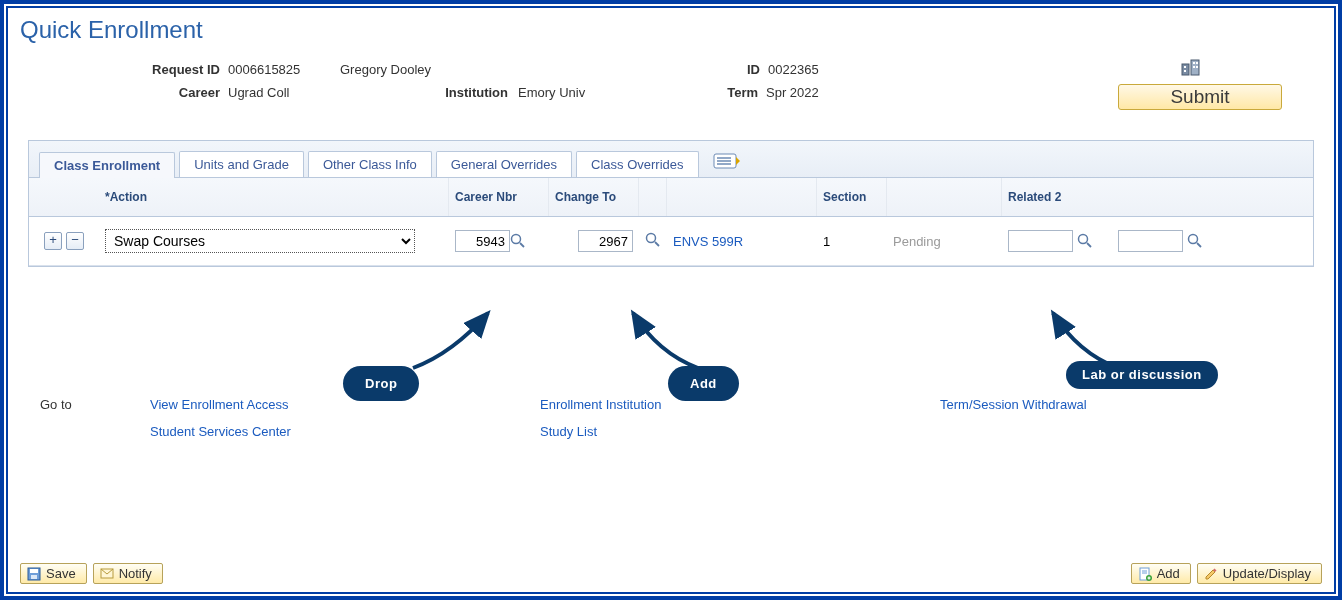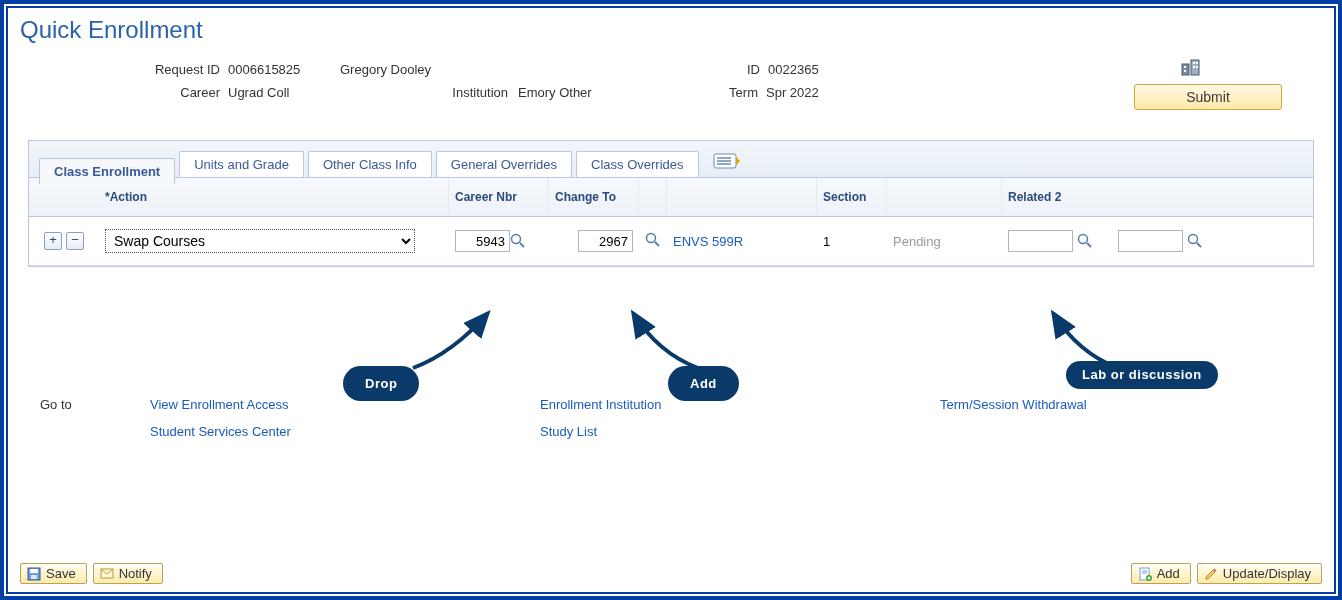--- a/index.html
+++ b/index.html
@@ -30,45 +30,45 @@
     font-weight: 400;
     margin: 0 0 18px 0px;
   }
   .header-region {
     position: relative;
     margin-left: 40px;
     margin-right: 40px;
     height: 70px;
   }
   .hdr-label {
-    font-weight: normal;
+    font-weight: bold;
     color: #333;
     text-align: right;
   }
   .hdr-val {
     color: #333;
   }
   .hdr-row { display: flex; align-items: center; margin-bottom: 8px; }
   .building-icon {
     position: absolute;
     right: 80px;
     top: -6px;
     font-size: 18px;
   }
   .submit-btn {
     position: absolute;
     right: 0;
     top: 22px;
-    width: 148px;
+    width: 164px;
     height: 26px;
     background: linear-gradient(#fff8e6, #ffe8a6);
     border: 1px solid #c9a93b;
     border-radius: 3px;
     color: #3a3a3a;
-    font-size: 14px;
+    font-size: 19px;
     cursor: pointer;
   }
   .grid-box {
     border: 1px solid #b9c8dc;
     margin: 8px 8px 0 8px;
     background: #fbfcfe;
   }
   .tabs-row {
     display: flex;
     align-items: flex-end;
@@ -84,21 +84,21 @@
     padding: 5px 14px;
     color: #3b5998;
     font-size: 13px;
     cursor: pointer;
     border-radius: 2px 2px 0 0;
   }
   .tab.active {
     font-weight: bold;
     background: #f6f8fc;
     position: relative;
-    top: 7px;
+    top: 1px;
   }
   .expand-icon {
     margin-left: 10px;
     align-self: center;
     margin-bottom: 5px;
   }
   .expand-icon svg { display:block;}
   .grid-header, .grid-row {
     display: flex;
     align-items: center;
@@ -232,21 +232,21 @@
         <div class="hdr-label" style="width:160px">Request ID</div>
         <div class="hdr-val" style="width:120px; padding-left:8px">0006615825</div>
         <div class="hdr-val" style="width:260px">Gregory Dooley</div>
         <div class="hdr-label" style="width:160px">ID</div>
         <div class="hdr-val" style="padding-left:8px">0022365</div>
       </div>
       <div class="hdr-row">
         <div class="hdr-label" style="width:160px">Career</div>
         <div class="hdr-val" style="width:120px; padding-left:8px">Ugrad Coll</div>
         <div class="hdr-label" style="width:168px; text-align:right">Institution</div>
-        <div class="hdr-val" style="width:140px; padding-left:10px">Emory Other</div>
+        <div class="hdr-val" style="width:140px; padding-left:10px">Emory Univ</div>
         <div class="hdr-label" style="width:110px">Term</div>
         <div class="hdr-val" style="padding-left:8px">Spr 2022</div>
       </div>
 
       <span class="building-icon">
         <svg width="22" height="20" viewBox="0 0 22 20">
           <rect x="2" y="8" width="7" height="11" fill="#7a8ca3" stroke="#4a5a6f"></rect>
           <rect x="11" y="4" width="8" height="15" fill="#9fb0c5" stroke="#4a5a6f"></rect>
           <rect x="4" y="10" width="2" height="2" fill="#fff"></rect>
           <rect x="4" y="14" width="2" height="2" fill="#fff"></rect>

